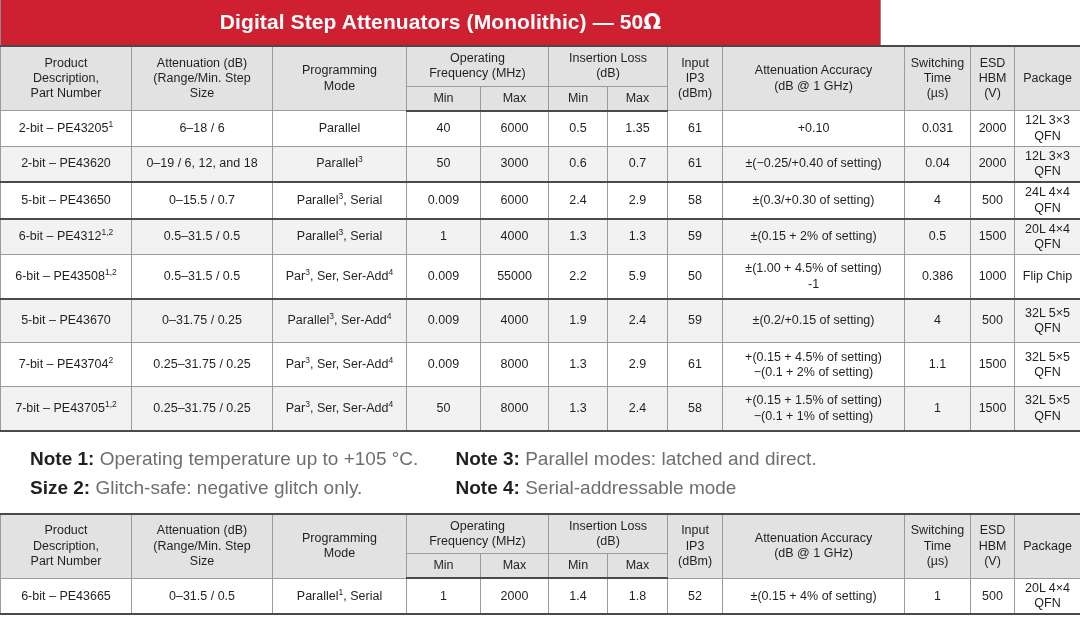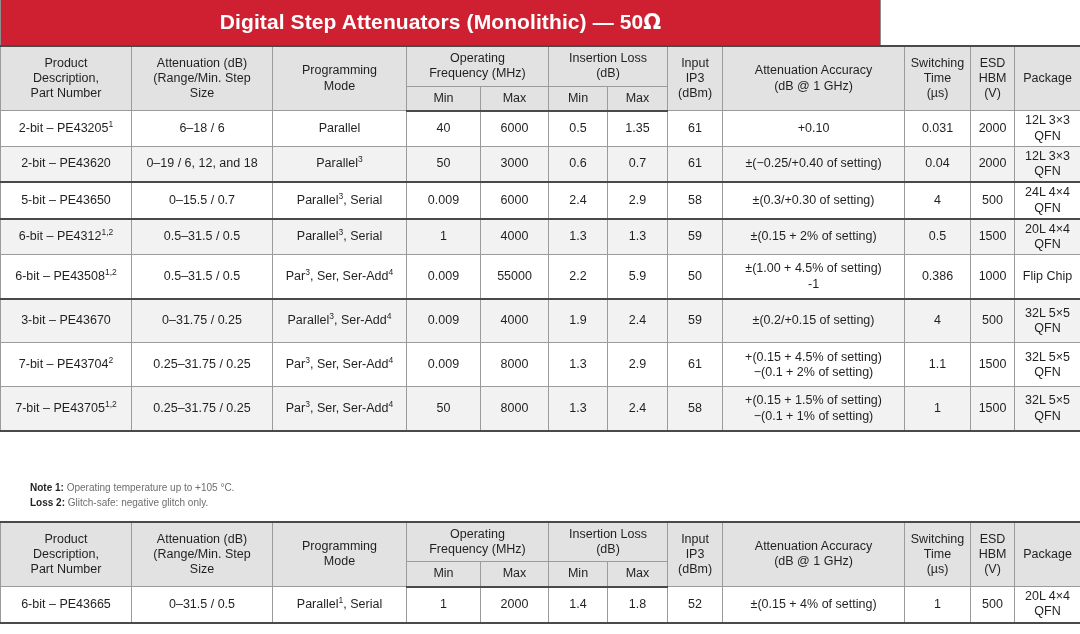--- a/index.html
+++ b/index.html
@@ -54,23 +54,22 @@
   table.spec tbody tr.tall td { height: 44px; }
   table.spec tbody tr:last-child td { border-bottom: 2px solid #4a4a4a; }
   thead tr:first-child th { border-top: 2px solid #4a4a4a; }
   thead tr:last-child th { border-bottom: 2px solid #4a4a4a; }
   sup { font-size: 8.5px; vertical-align: super; line-height: 0; }
 
   
   .notes {
     display: flex;
     padding: 12px 0 10px 30px;
-    font-size: 10px;
+    font-size: 19px;
     color: #6d6e70;
-    margin-top: 36px;
   }
   .notes .col { width: 520px; }
   .notes .line { line-height: 1.55; white-space: nowrap; }
   .notes .lbl { font-weight: bold; color: #231f20; }
 </style>
 </head>
 <body>
 
 <div class="page">
 
@@ -221,21 +220,21 @@
           <td>50</td>
           <td>
             <div>±(1.00 + 4.5% of setting)</div>
             <div>-1</div>
           </td>
           <td>0.386</td>
           <td>1000</td>
           <td>Flip Chip</td>
         </tr>
         <tr class="alt grp tall">
-          <td>3-bit – PE43670</td>
+          <td>5-bit – PE43670</td>
           <td>0–31.75 / 0.25</td>
           <td>Parallel<sup>3</sup>, Ser-Add<sup>4</sup></td>
           <td>0.009</td>
           <td>4000</td>
           <td>1.9</td>
           <td>2.4</td>
           <td>59</td>
           <td>
             <div>±(0.2/+0.15 of setting)</div>
           </td>
@@ -276,21 +275,25 @@
           <td>1</td>
           <td>1500</td>
           <td>32L 5×5 QFN</td>
         </tr>
       </tbody>
   </table>
 
   <div class="notes">
     <div class="col" id="notes-50-left">
         <div class="line"><span class="lbl">Note 1:</span><span> Operating temperature up to +105 °C.</span></div>
-        <div class="line"><span class="lbl">Loss 2:</span><span> Glitch-safe: negative glitch only.</span></div>
+        <div class="line"><span class="lbl">Size 2:</span><span> Glitch-safe: negative glitch only.</span></div>
+      </div>
+    <div class="col" id="notes-50-right">
+        <div class="line"><span class="lbl">Note 3:</span><span> Parallel modes: latched and direct.</span></div>
+        <div class="line"><span class="lbl">Note 4:</span><span> Serial-addressable mode</span></div>
       </div>
   </div>
 
 
   <table class="spec">
     <colgroup>
       <col style="width:131px">
         <col style="width:141px">
         <col style="width:134px">
       <col style="width:74px">

